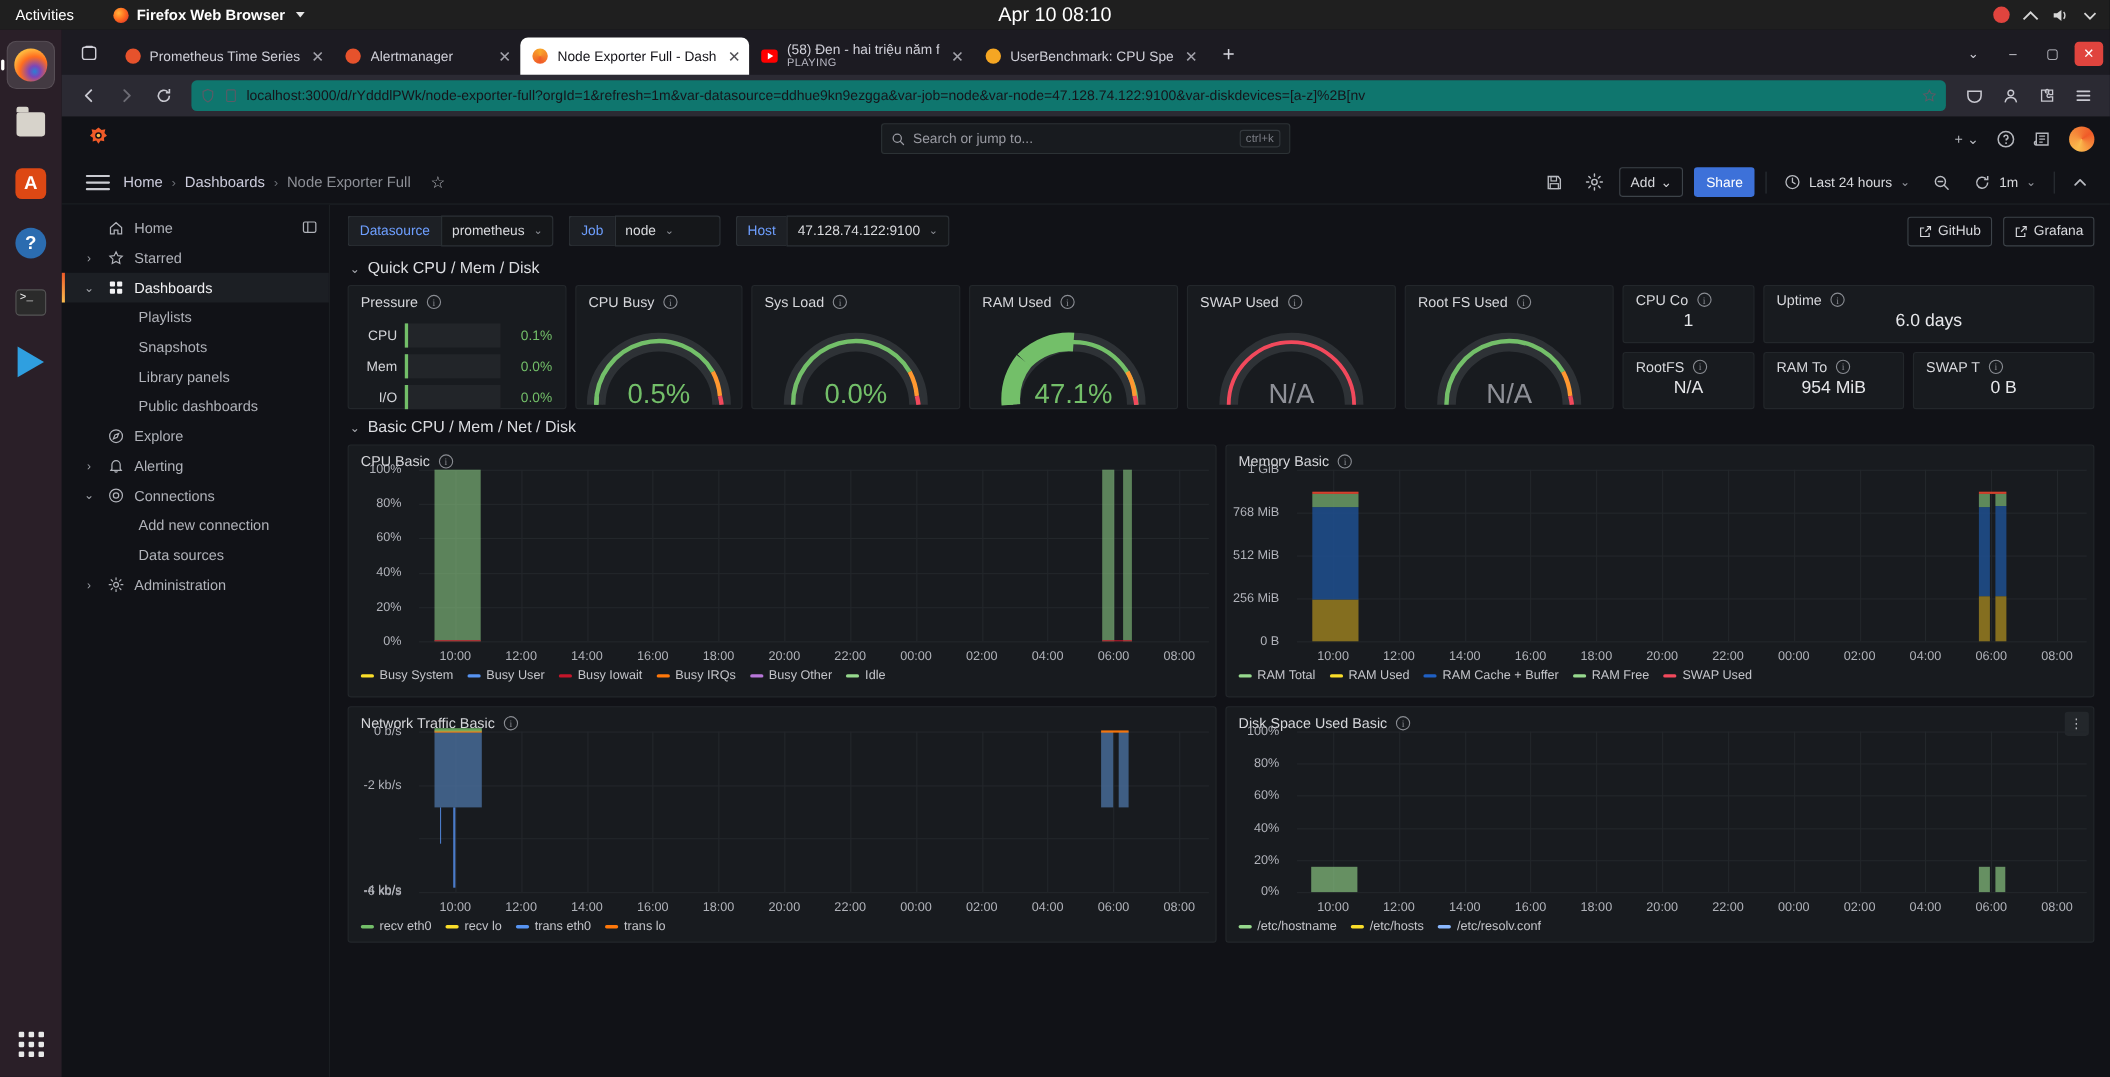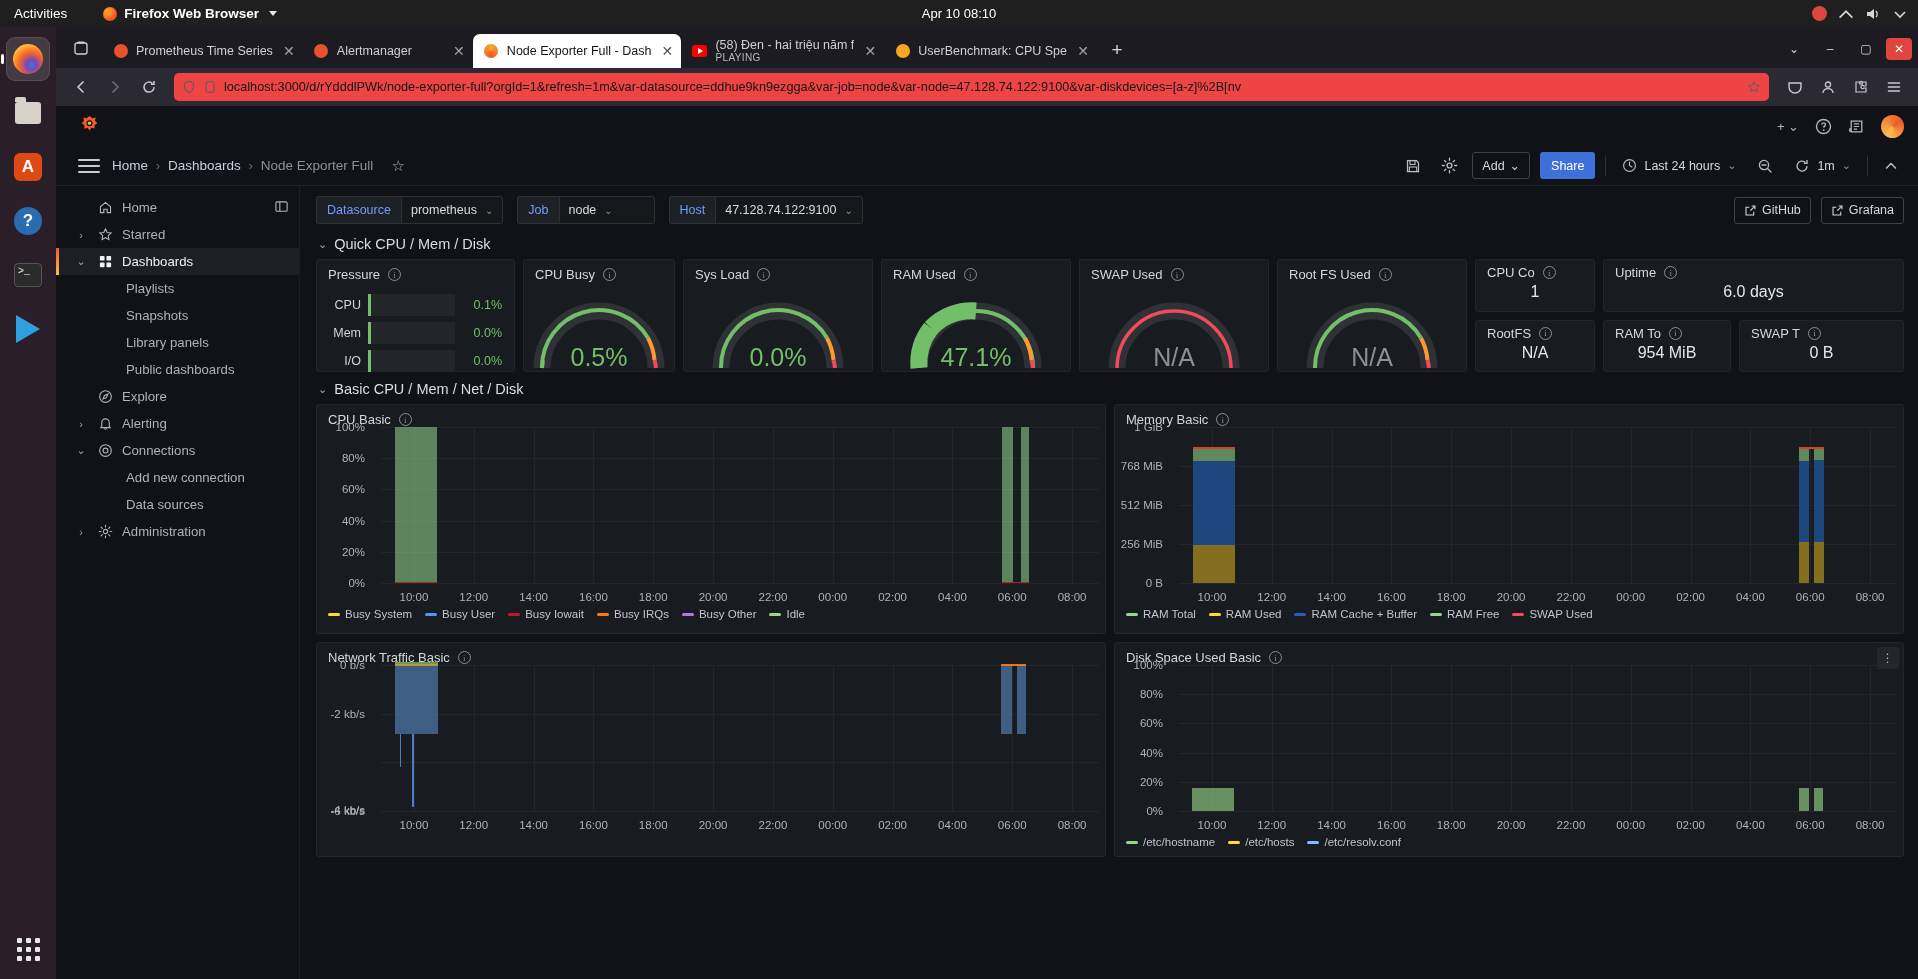--- a/index.html
+++ b/index.html
@@ -15,21 +15,21 @@
   
   .gnome-bar {
     height: 27px; background: #1f1f1f; display: flex; align-items: center;
     color: #ffffff; font-size: 13px; position: relative;
   }
   .gnome-activities { padding: 0 12px 0 14px; font-size: 13.5px; }
   .gnome-app { display: flex; align-items: center; gap: 7px; margin-left: 24px; font-weight: bold; font-size: 13.5px; }
   .gnome-ff-ico { width: 14px; height: 14px; border-radius: 50%;
     background: radial-gradient(circle at 35% 35%, #ffb33c 0%, #ff6d1f 45%, #d8262a 100%); display:inline-block; }
   .gnome-caret { border-left: 4px solid transparent; border-right: 4px solid transparent; border-top: 5px solid #e6e6e6; margin-left: 3px; }
-  .gnome-clock { position: absolute; left: 50%; transform: translateX(-50%); font-size: 13px; }
+  .gnome-clock { position: absolute; left: 50%; transform: translateX(-50%); font-size: 18px; }
   .gnome-right { position: absolute; right: 10px; display: flex; align-items: center; gap: 11px; }
   .rec-dot { width: 15px; height: 15px; border-radius: 50%; background: #e0443e; }
   .gnome-ico { width: 16px; height: 16px; opacity: .92; display:block; }
 
   
   .dock {
     position: absolute; left: 0; top: 27px; width: 56px; height: calc(979px - 27px);
     background: #2a1f28; display: flex; flex-direction: column; align-items: center;
     padding-top: 10px; gap: 10px; z-index: 40;
   }
@@ -76,21 +76,21 @@
   .fav-ub { width: 14px; height: 14px; border-radius: 50%; background: #f5a623; }
   .newtab { width: 28px; height: 28px; margin: 0 0 4px 6px; display:flex; align-items:center; justify-content:center; font-size: 19px; color:#d4d4dc; }
   .tabstrip-right { margin-left: auto; display: flex; align-items: center; gap: 4px; padding-bottom: 6px; }
   .win-btn { width: 32px; height: 26px; display: flex; align-items: center; justify-content: center; font-size: 12px; color: #d0d0d8; }
   .win-btn.close { color: #fff; background: #e0443e; border-radius: 4px; width: 26px; height: 22px; }
 
   .navbar { height: 38px; background: #2b2a33; display: flex; align-items: center; padding: 0 9px; gap: 3px; }
   .nav-btn { width: 31px; height: 29px; display: flex; align-items: center; justify-content: center; color: #c8c8d0; font-size: 15px; }
   .nav-btn.dim { opacity: .42; }
   .urlbar {
-    flex: 1; height: 28px; background: #ef4444; border-radius: 5px; margin: 0 7px;
+    flex: 1; height: 28px; background: #0f766e; border-radius: 5px; margin: 0 7px;
     display: flex; align-items: center; padding: 0 8px; gap: 7px; overflow: hidden;
   }
   .url-text { color: #15141a; font-size: 12.7px; white-space: nowrap; overflow: hidden; flex: 1; }
   .url-ico { width: 14px; height: 14px; flex: 0 0 14px; }
   .nav-right { display: flex; align-items: center; gap: 2px; }
 
   
   .grafana { position: absolute; left: 0; top: 79px; right: 0; bottom: 0; background: #111217; display: flex; flex-direction: column; }
   .g-topnav { height: 40px; display: flex; align-items: center; padding: 0 14px; position: relative; }
   .g-logo { width: 23px; height: 24px; margin-left: 8px; }
@@ -365,20 +365,28 @@
 
   <div class="grafana">
 
     <div class="g-topnav">
       <svg class="g-logo" viewBox="0 0 24 24">
         <path d="M12 1.5l3 2.3 3.5-.6-.8 3.4 2.4 2.6-2.9 1.9.3 3.5-3.4-.9L12 16.8l-2.1-2.9-3.4.9.3-3.5L3.9 9.2l2.4-2.6-.8-3.4L9 3.8z" fill="#f05a28"></path>
         <circle cx="12" cy="9" r="3.1" fill="#111217"></circle>
         <circle cx="12" cy="9" r="1.7" fill="#fbbc4e"></circle>
       </svg>
 
+      <div class="g-search">
+        <svg width="13" height="13" viewBox="0 0 16 16">
+            <circle cx="7" cy="7" r="4.6" fill="none" stroke="#9a9ba3" stroke-width="1.4"></circle>
+            <path d="M10.5 10.5L14 14" stroke="#9a9ba3" stroke-width="1.4" stroke-linecap="round"></path>
+          </svg>
+        <span>Search or jump to...</span>
+        <span class="g-kbd">ctrl+k</span>
+      </div>
 
       <div class="g-topnav-right">
         <span>+ ⌄</span>
         <svg width="17" height="17" viewBox="0 0 16 16">
             <circle cx="8" cy="8" r="6.6" fill="none" stroke="#b5b7bd" stroke-width="1.3"></circle>
             <path d="M6.4 6.3a1.7 1.7 0 1 1 2 1.7v1.1" stroke="#b5b7bd" stroke-width="1.3" fill="none"></path>
             <circle cx="8.2" cy="11.4" r=".85" fill="#b5b7bd"></circle>
           </svg>
         <svg width="17" height="17" viewBox="0 0 16 16">
             <path d="M3 13a1.6 1.6 0 0 1 0-3.2M3 13V3h10v10z" fill="none" stroke="#b5b7bd" stroke-width="1.2"></path>
@@ -980,20 +988,38 @@
                   <div class="ch-bar" style="left: 2%; width: 6%; bottom: 53%; height: 47%; background: rgb(74, 111, 158); opacity: 0.8;"></div>
                   <div class="ch-bar" style="left: 2.6%; width: 0.25%; bottom: 30%; height: 23%; background: rgb(87, 148, 242); opacity: 0.8;"></div>
                   <div class="ch-bar" style="left: 4.3%; width: 0.25%; bottom: 3%; height: 50%; background: rgb(87, 148, 242); opacity: 0.8;"></div>
                   <div class="ch-bar" style="left: 2%; width: 6%; bottom: 99.3%; height: 1.6%; background: rgb(255, 120, 10); opacity: 0.95;"></div>
                   <div class="ch-bar" style="left: 2%; width: 6%; bottom: 100%; height: 2.2%; background: rgb(115, 191, 105); opacity: 0.8;"></div>
                   <div class="ch-bar" style="left: 86.4%; width: 1.5%; bottom: 53%; height: 47%; background: rgb(74, 111, 158); opacity: 0.8;"></div>
                   <div class="ch-bar" style="left: 88.6%; width: 1.3%; bottom: 53%; height: 47%; background: rgb(74, 111, 158); opacity: 0.8;"></div>
                   <div class="ch-bar" style="left: 86.4%; width: 3.5%; bottom: 99.3%; height: 1.6%; background: rgb(255, 120, 10); opacity: 0.95;"></div>
                 </div>
               </div>
+            <div class="legend" id="legend-net">
+                <span class="lg-item">
+                  <span class="lg-dash" style="background: rgb(115, 191, 105);"></span>
+                  <span>recv eth0</span>
+                </span>
+                <span class="lg-item">
+                  <span class="lg-dash" style="background: rgb(250, 222, 42);"></span>
+                  <span>recv lo</span>
+                </span>
+                <span class="lg-item">
+                  <span class="lg-dash" style="background: rgb(87, 148, 242);"></span>
+                  <span>trans eth0</span>
+                </span>
+                <span class="lg-item">
+                  <span class="lg-dash" style="background: rgb(255, 120, 10);"></span>
+                  <span>trans lo</span>
+                </span>
+              </div>
           </div>
 
           <div class="panel" style="flex:1">
             <div class="panel-menu">⋮</div>
             <div class="panel-title">
               <span>Disk Space Used Basic</span>
               <span class="info-ico">i</span>
             </div>
             <div class="chart" id="chart-disk" style="height:168px">
                 <div class="ch-axis-y">

